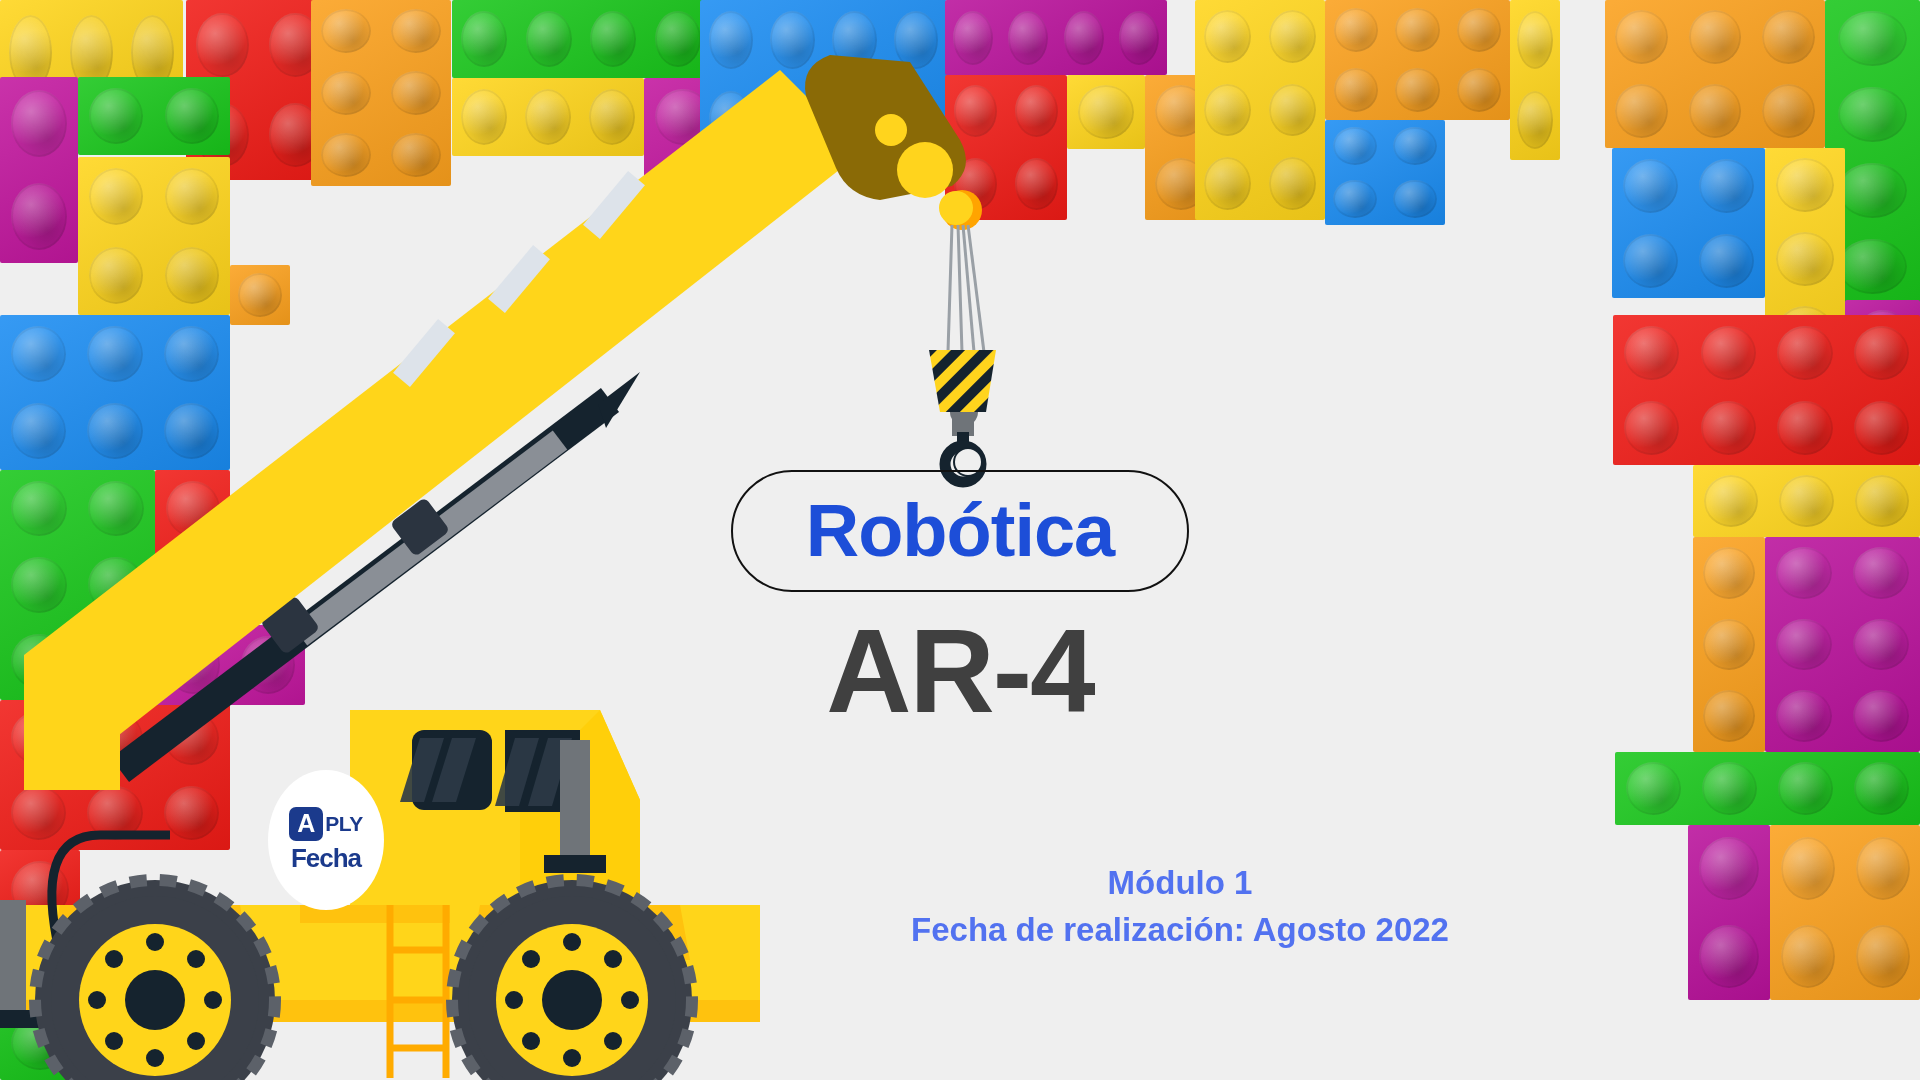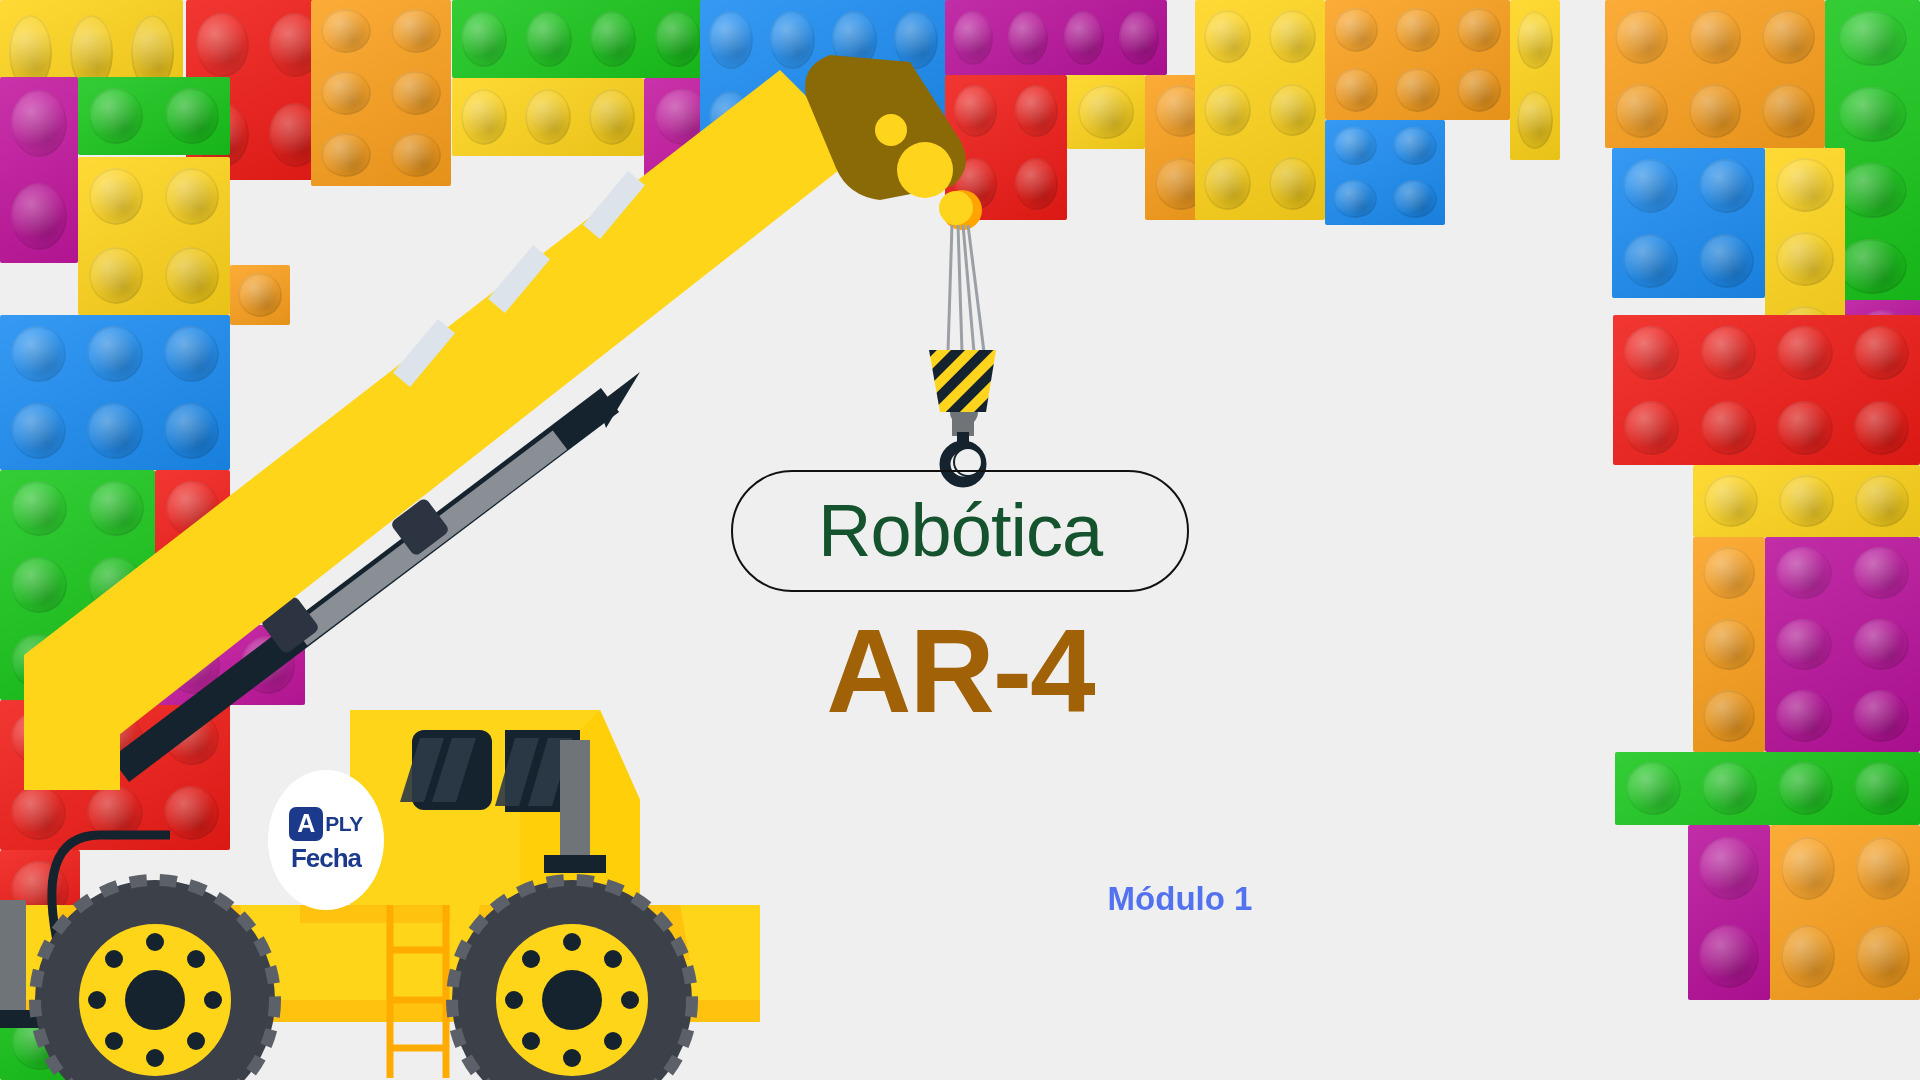--- a/index.html
+++ b/index.html
@@ -84,53 +84,52 @@
   .pill{
     position:absolute;
     left:731px; top:470px;
     width:458px; height:122px;
     border:2px solid #111111;
     border-radius:61px;
     background:transparent;
     display:flex; align-items:center; justify-content:center;
   }
   .pill-text{
-    color:#14532d;
+    color:#1d4ed8;
     font-size:74px;
-    font-weight:normal;
+    font-weight:bold;
     letter-spacing:-1px;
     font-family:"Liberation Sans", sans-serif;
     line-height:1;
   }
   .ar4{
     position:absolute;
     left:0; top:610px; width:1920px;
     text-align:center;
-    color:#a16207;
+    color:#404040;
     font-size:118px;
     font-weight:bold;
     letter-spacing:-2px;
     font-family:"Liberation Sans", sans-serif;
     line-height:1;
   }
   .ar4-wrap{
     position:absolute; left:731px; top:612px;
     width:458px; text-align:center;
   }
   .meta{
     position:absolute;
     left:760px; top:860px;
     width:840px;
     text-align:center;
     color:#5272f0;
     font-weight:bold;
     font-size:33px;
     line-height:1.42;
     font-family:"Liberation Sans", sans-serif;
-    margin-top:16px;
   }
   .meta div{ white-space:nowrap; }
 </style>
 </head>
 <body>
 
 <div id="slide">
 
   <div id="bricks">
       <div class="brick" style="left: 0px; top: 0px; width: 183px; height: 105px; background: rgb(255, 213, 26);">
@@ -562,15 +561,16 @@
   <div class="pill">
     <span class="pill-text">Robótica</span>
   </div>
 
   <div class="ar4-wrap">
     <div class="ar4" style="position:static;width:auto;">AR-4</div>
   </div>
 
   <div class="meta">
     <div>Módulo 1</div>
+    <div>Fecha de realización: Agosto 2022</div>
   </div>
 
 </div>
 
 </body></html>

